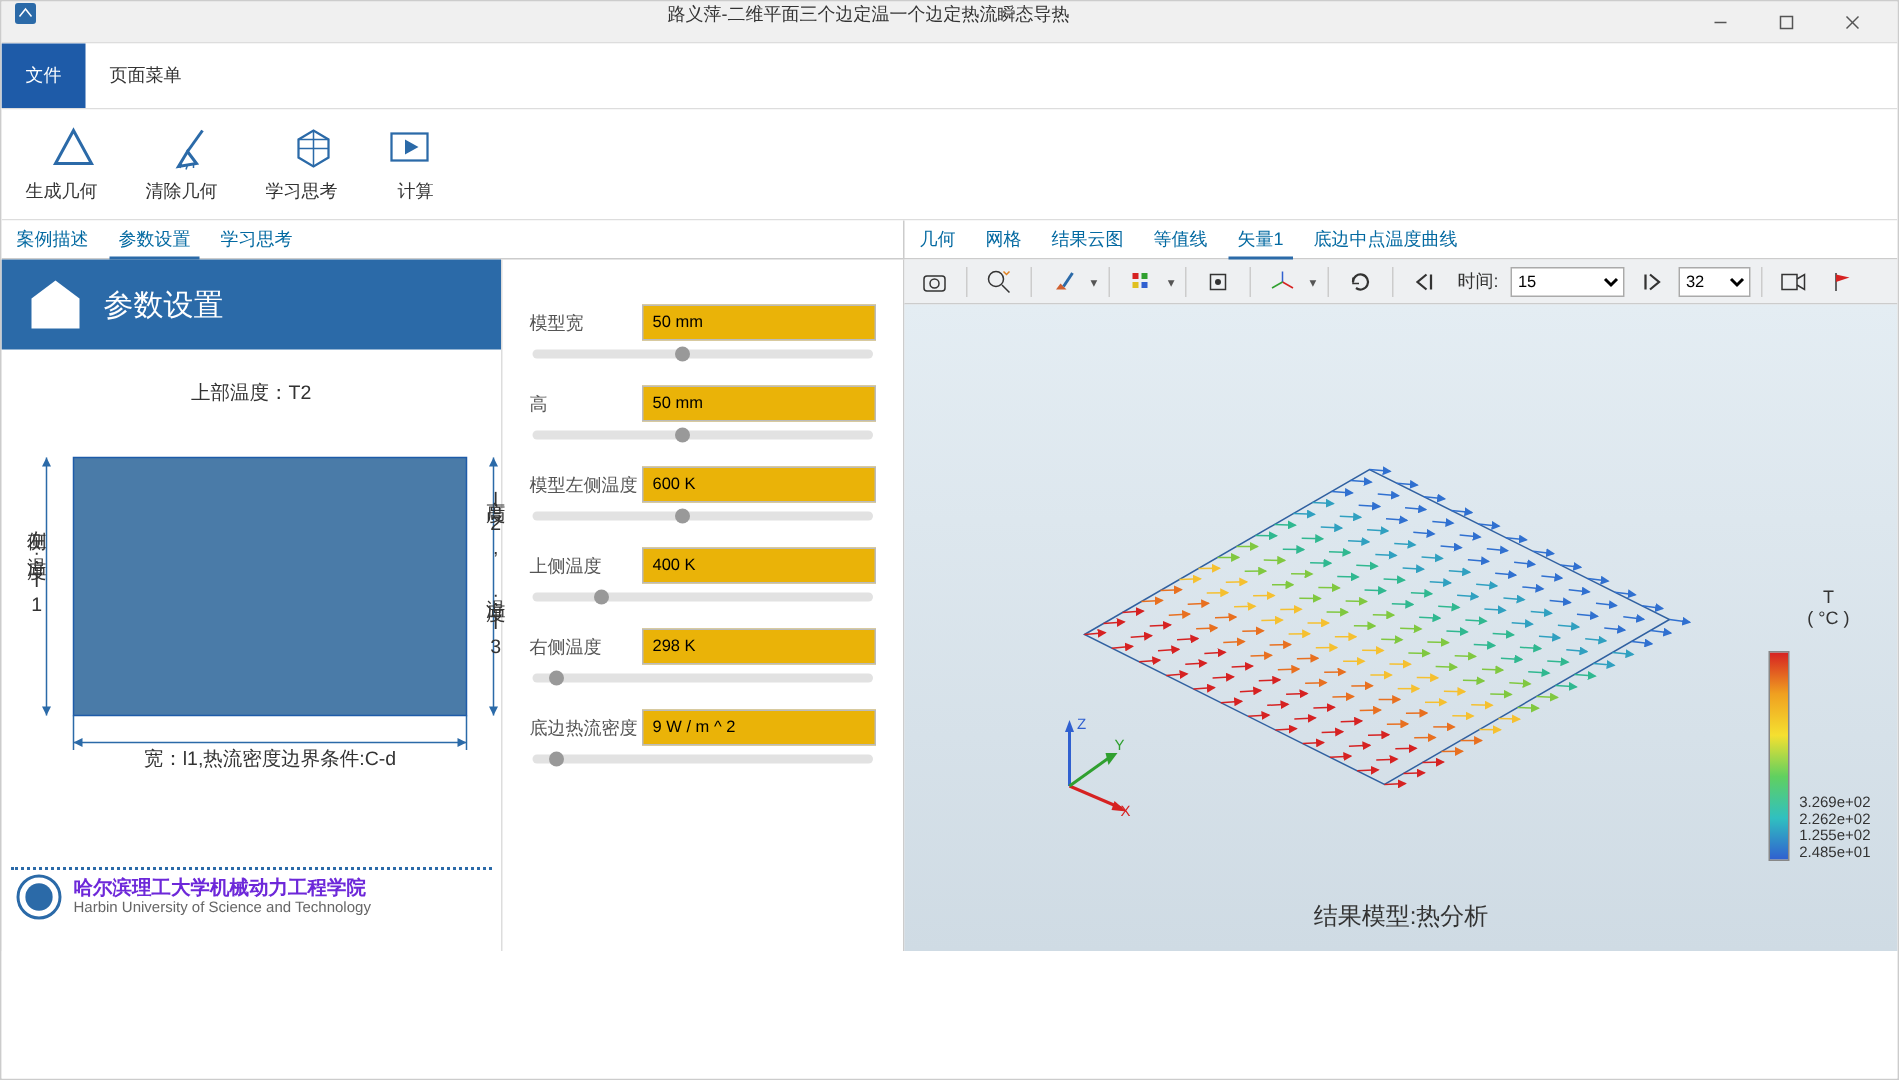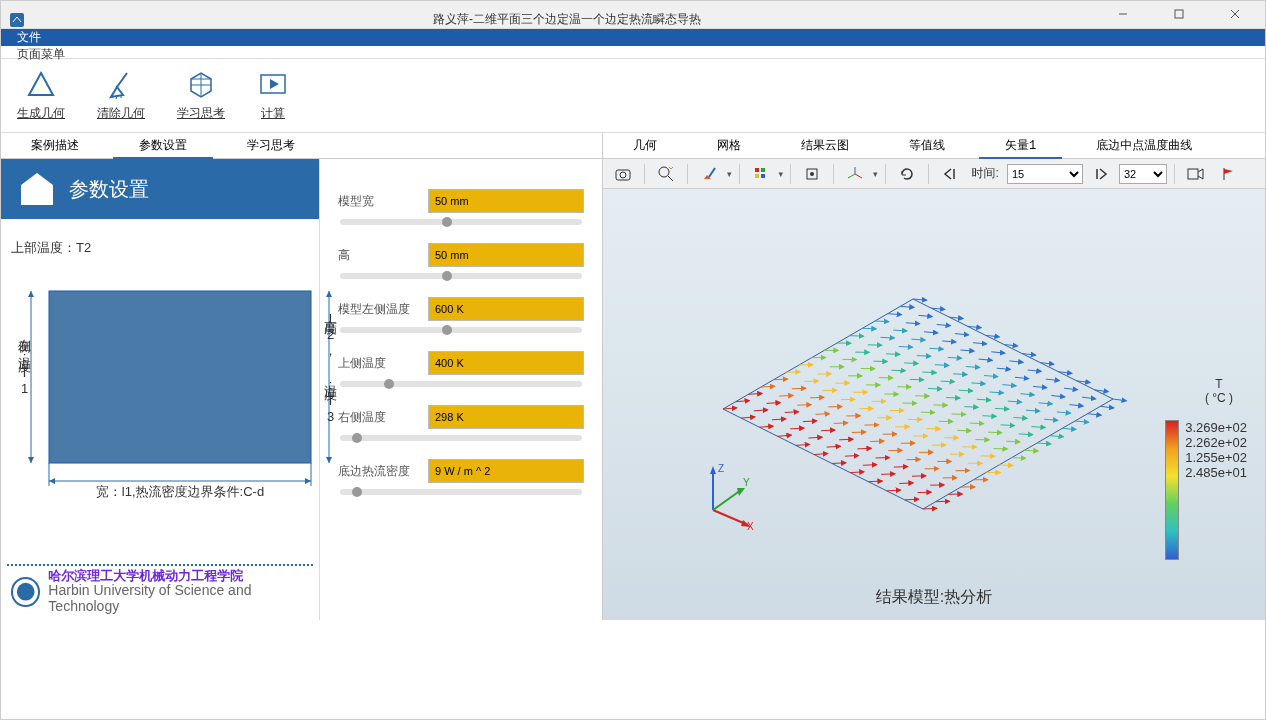--- a/index.html
+++ b/index.html
@@ -1,68 +1,68 @@
 <!DOCTYPE html>
 <html><head>
 <meta charset="utf-8">
 <style>
 * { box-sizing: border-box; margin: 0; padding: 0; }
 body { font-family: "Microsoft YaHei", sans-serif; font-size: 12px; background: #fff; color: #333; width: 1266px; height: 720px; overflow: hidden; border: 1px solid #ccc; }
-.titlebar { height: 28px; background: #f0f0f0; display: flex; align-items: flex-end; padding: 0 8px; border-bottom: 1px solid #ddd; gap: 12px; }
+.titlebar { height: 28px; background: #f0f0f0; display: flex; align-items: flex-start; padding: 0 8px; border-bottom: 1px solid #ddd; }
 .titlebar .app-icon { width: 16px; height: 16px; margin-right: 8px; }
 .titlebar .title { flex: 1; text-align: center; font-size: 12px; color: #333; }
 .titlebar .wbtn { width: 44px; height: 28px; display: flex; align-items: center; justify-content: center; color: #555; cursor: pointer; }
-.menubar { height: 30px; background: #fff; display: flex; border-bottom: 1px solid #ddd; flex-direction: column; }
+.menubar { height: 44px; background: #fff; display: flex; border-bottom: 1px solid #ddd; }
 .menubar .mtab { padding: 0 16px; display: flex; align-items: center; cursor: pointer; }
 .menubar .mtab.active { background: #1e5ba8; color: #fff; }
 .ribbon { height: 74px; background: #fff; display: flex; gap: 20px; padding: 4px 10px; border-bottom: 1px solid #ddd; }
-.ribbon .ritem { display: flex; flex-direction: column; align-items: center; justify-content: center; gap: 4px; cursor: pointer; padding: 4px 6px; text-decoration: underline; }
+.ribbon .ritem { display: flex; flex-direction: column; align-items: flex-end; justify-content: center; gap: 4px; cursor: pointer; padding: 4px 6px; }
 .ribbon .ritem .ricon { width: 32px; height: 32px; display: flex; align-items: center; justify-content: center; }
 .ribbon .ritem .rlabel { font-size: 12px; color: #333; }
 .tabrow { height: 26px; display: flex; align-items: stretch; border-bottom: 1px solid #ccc; background: #fff; }
 .tabrow .left-tabs { width: 602px; display: flex; border-right: 1px solid #ccc; }
 .tabrow .right-tabs { flex: 1; display: flex; }
-.tabrow .tab { padding: 0 30px; display: flex; align-items: center; cursor: pointer; position: relative; color: #000000; font-family: Liberation Mono, monospace; }
+.tabrow .tab { padding: 0 10px; display: flex; align-items: center; cursor: pointer; position: relative; color: #0369a1; }
 .tabrow .tab.active::after { content: ""; position: absolute; bottom: -1px; left: 4px; right: 4px; height: 2px; background: #2b6aa8; }
 .content { height: 461px; display: flex; }
 .left-pane { width: 602px; display: flex; border-right: 1px solid #ccc; }
 .diagram-col { width: 354px; display: flex; flex-direction: column; position: relative; }
 .blue-header { height: 60px; background: #2b6aa8; color: #fff; display: flex; align-items: center; gap: 14px; padding: 0 18px; }
 .blue-header .pent { width: 36px; height: 36px; }
 .blue-header .htxt { font-size: 20px; }
 .diagram-body { flex: 1; position: relative; padding: 20px 10px 0 10px; }
-.dlabel-top { text-align: left; margin-bottom: 6px; font-size: 13px; }
+.dlabel-top { text-align: center; margin-bottom: 6px; font-size: 13px; }
 .vlabel { position: absolute; font-size: 13px; writing-mode: vertical-rl; text-orientation: upright; letter-spacing: 1px; }
 .vlabel.left { left: 14px; top: 110px; }
 .vlabel.right { left: 320px; top: 90px; }
 .dlabel-bottom { position: absolute; left: 48px; top: 264px; width: 262px; text-align: center; font-size: 13px; }
 .footer-dashed { position: absolute; left: 6px; right: 6px; top: 345px; border-top: 2px dotted #2b6aa8; }
 .uni-footer { position: absolute; left: 10px; top: 350px; display: flex; align-items: center; gap: 8px; }
 .uni-logo { width: 30px; height: 30px; border-radius: 50%; border: 2px solid #2b6aa8; display: flex; align-items: center; justify-content: center; }
 .uni-txt { display: flex; flex-direction: column; line-height: 1.1; }
 .uni-txt .cn { font-size: 13px; font-weight: bold; color: #6d28d9; }
-.uni-txt .en { font-size: 14px; color: #666; }
+.uni-txt .en { font-size: 10px; color: #666; }
 .param-col { flex: 1; padding: 30px 18px 10px 18px; display: flex; flex-direction: column; gap: 18px; border-left: 1px solid #ddd; }
 .param-row { display: flex; flex-direction: column; gap: 6px; }
-.param-head { display: flex; align-items: center; gap: 16px; }
+.param-head { display: flex; align-items: center; gap: 1px; }
 .param-head label { width: 74px; font-size: 12px; color: #555; }
 .param-head input { flex: 1; height: 24px; border: 1px solid #bbb; padding: 0 6px; font-size: 11px; background: #eab308; }
 .slider { height: 6px; background: #e2e2e2; border-radius: 3px; position: relative; margin: 0 2px; }
 .slider .thumb { position: absolute; width: 10px; height: 10px; background: #999; border-radius: 50%; top: -2px; }
 .right-pane { flex: 1; display: flex; flex-direction: column; }
 .toolbar3d { height: 30px; background: #eef0f2; border-bottom: 1px solid #ccc; display: flex; align-items: center; padding: 0 6px; gap: 4px; }
 .tbtn { width: 28px; height: 24px; display: flex; align-items: center; justify-content: center; cursor: pointer; border: 1px solid transparent; }
 .sep { width: 1px; height: 20px; background: #ccc; margin: 0 3px; }
 .tlabel { font-size: 12px; margin: 0 4px; }
 .tcombo { height: 20px; border: 1px solid #aaa; font-size: 11px; background: #fff; }
 .viewport { flex: 1; background: linear-gradient(#e4edf3, #cfdbe4); position: relative; overflow: hidden; }
 .axes3d { position: absolute; left: 90px; bottom: 90px; }
 .legend3d { position: absolute; right: 18px; bottom: 60px; display: flex; gap: 6px; align-items: flex-start; }
 .legend-bar { width: 14px; height: 140px; background: linear-gradient(to bottom, #d62222, #f0a020, #f5e030, #60d060, #30c0c0, #3060d0); border: 1px solid #888; }
-.legend-txt { display: flex; flex-direction: column; justify-content: flex-start; height: 140px; font-size: 13px; }
+.legend-txt { display: flex; flex-direction: column; justify-content: flex-end; height: 140px; font-size: 10px; }
 .legend-title { position: absolute; right: 32px; bottom: 215px; text-align: center; font-size: 12px; }
 .result-label { position: absolute; left: 50%; transform: translateX(-50%); bottom: 12px; font-size: 16px; }
 .statusbar { height: 100px; background: #fff; }
 </style>
 </head>
 <body>
 
 <div class="titlebar">
   <span class="app-icon">
     <svg viewBox="0 0 16 16">

